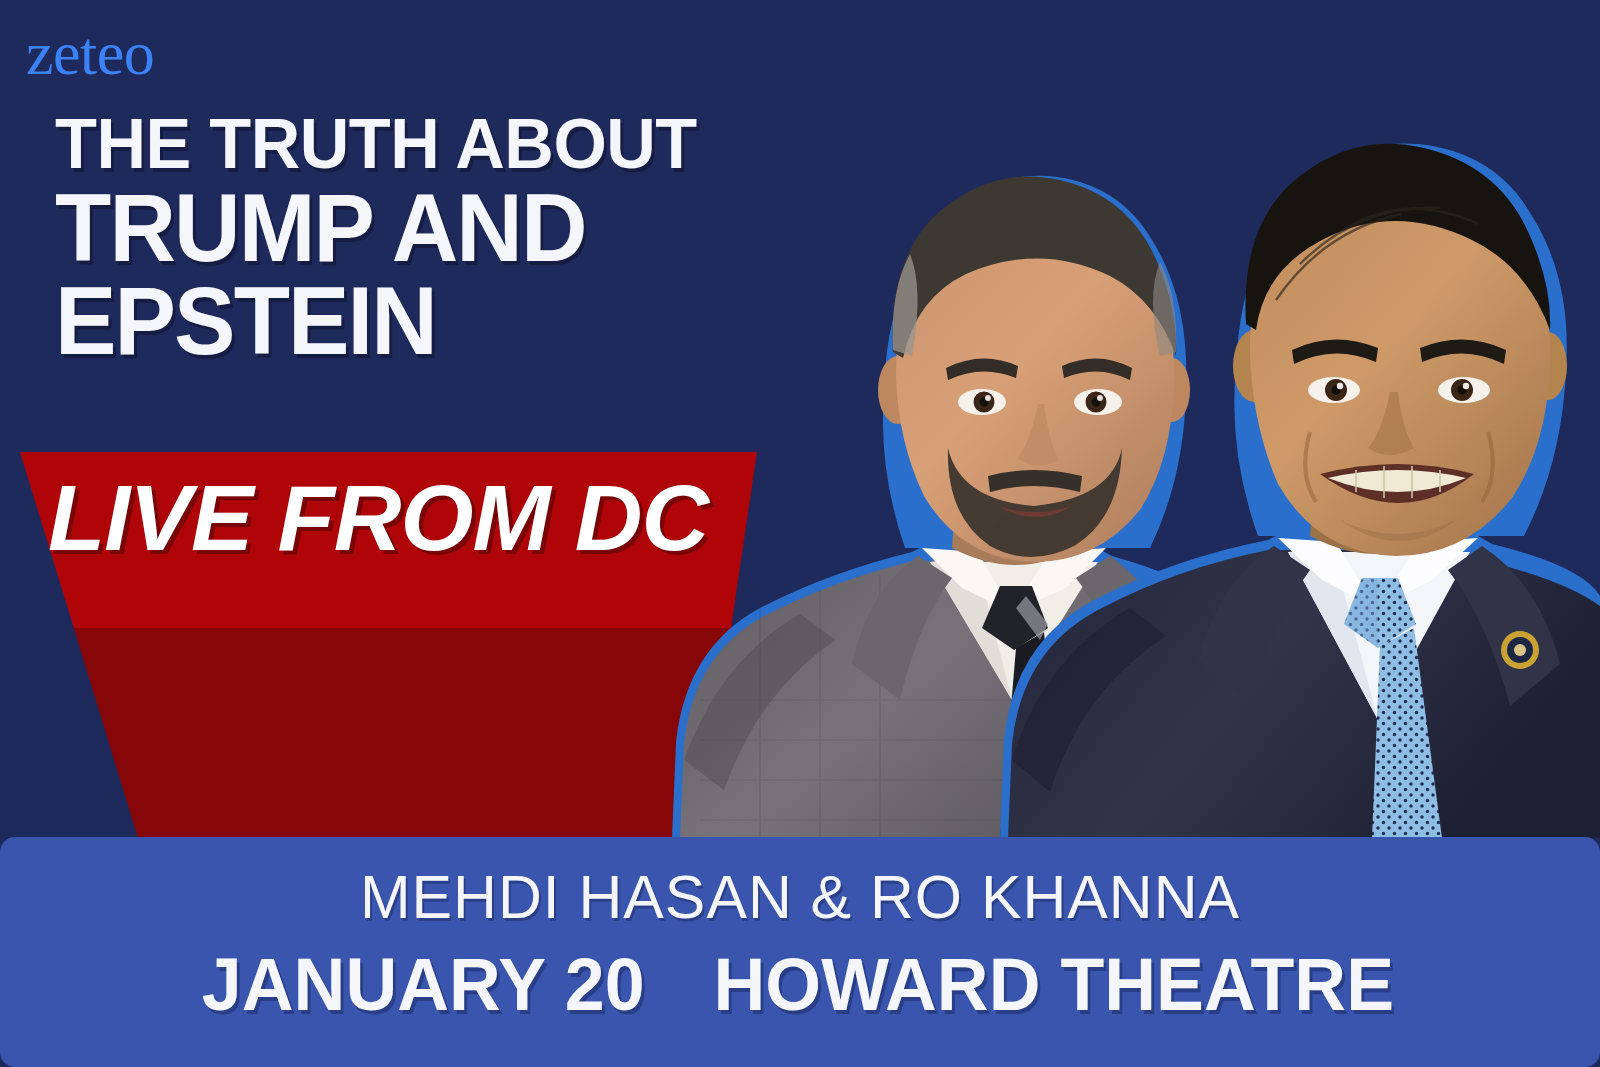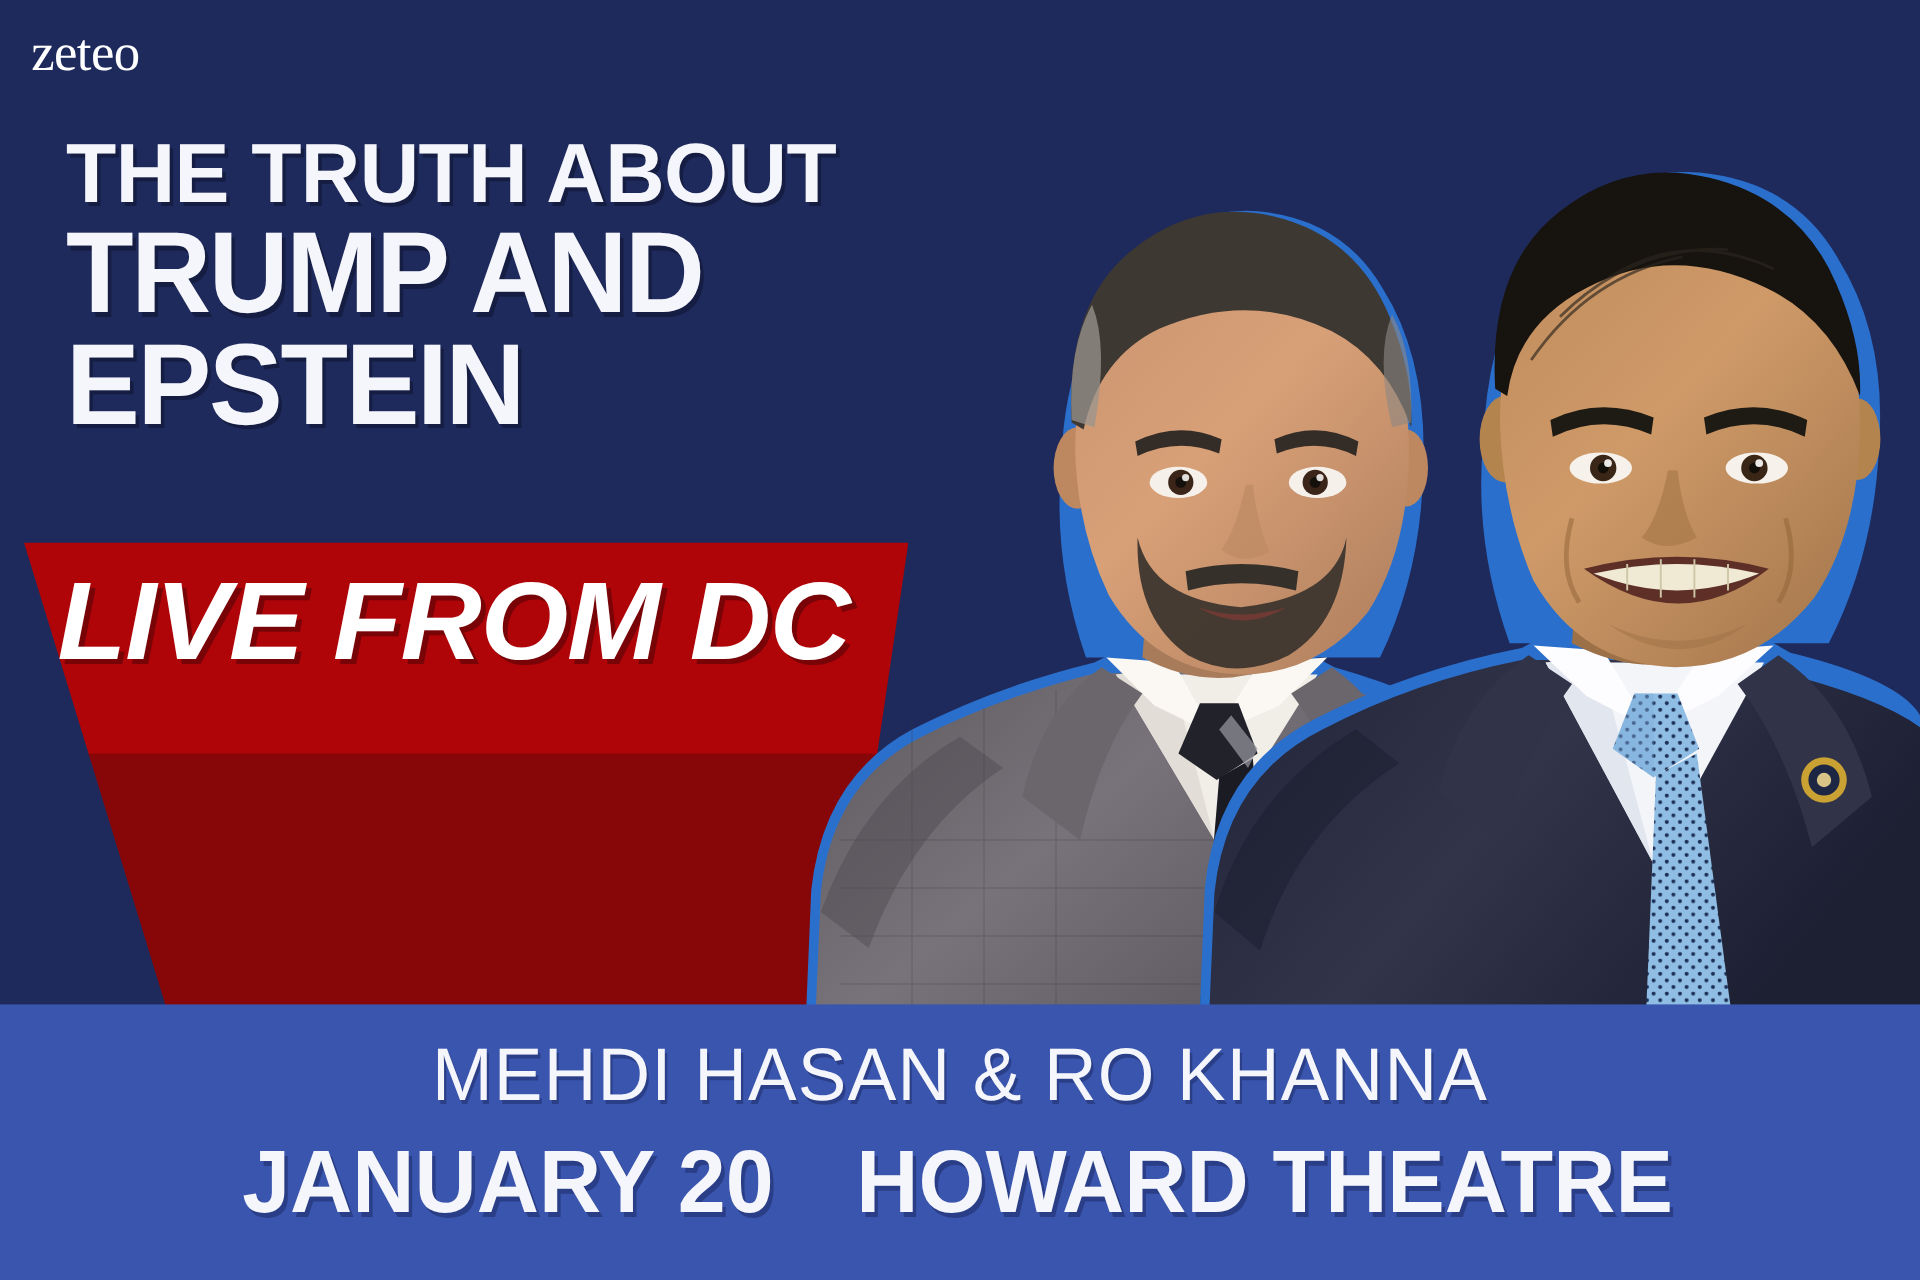--- a/index.html
+++ b/index.html
@@ -13,22 +13,22 @@
     position:relative;
     width:1600px; height:1067px;
     background:#1f2a5c;
     overflow:hidden;
   }
 
   
   #logo {
     position:absolute; left:26px; top:22px;
     font-family:"Liberation Serif", serif;
-    font-size:44px; font-weight:400;
-    color:#ffffff;
+    font-size:62px; font-weight:400;
+    color:#3b82f6;
     letter-spacing:-0.5px;
     line-height:1;
     z-index:40;
   }
 
   
   #red-banner-wrap {
     position:absolute; left:0; top:0;
     width:820px; height:838px;
     z-index:12; pointer-events:none;
@@ -74,20 +74,21 @@
     z-index:20; pointer-events:none;
   }
   #portraits svg { display:block; width:1600px; height:1067px; }
 
   
   #footer {
     position:absolute; left:0; top:837px;
     width:1600px; height:230px;
     background:#3a55ae;
     z-index:50;
+    border-radius:15px;
   }
   #names {
     position:absolute; left:0; right:0; top:24px;
     text-align:center;
     color:#f4f6fc;
     font-family:"Liberation Sans Narrow","Liberation Sans", sans-serif;
     font-weight:400;
     font-size:62px;
     letter-spacing:1px;
     white-space:nowrap;

